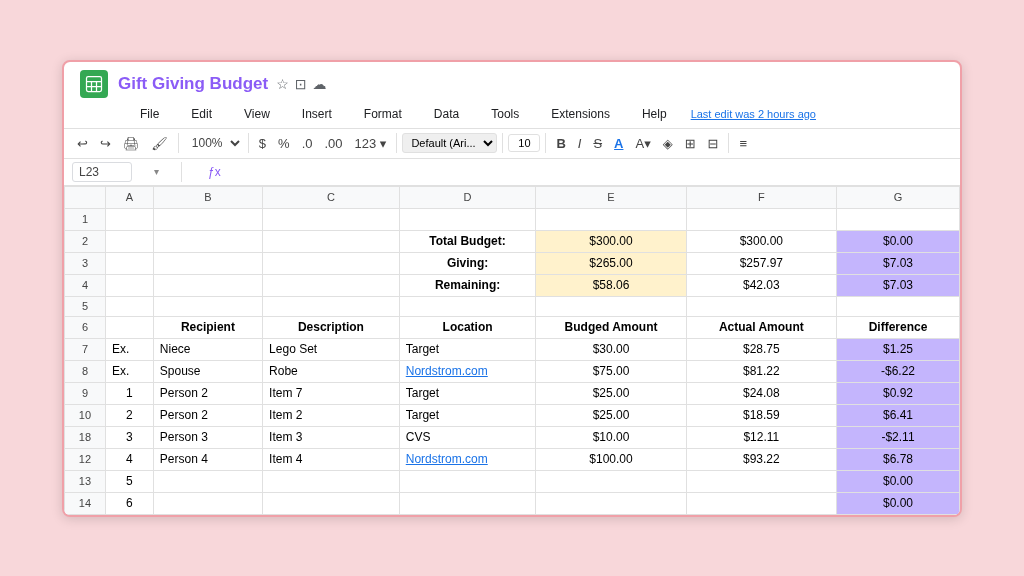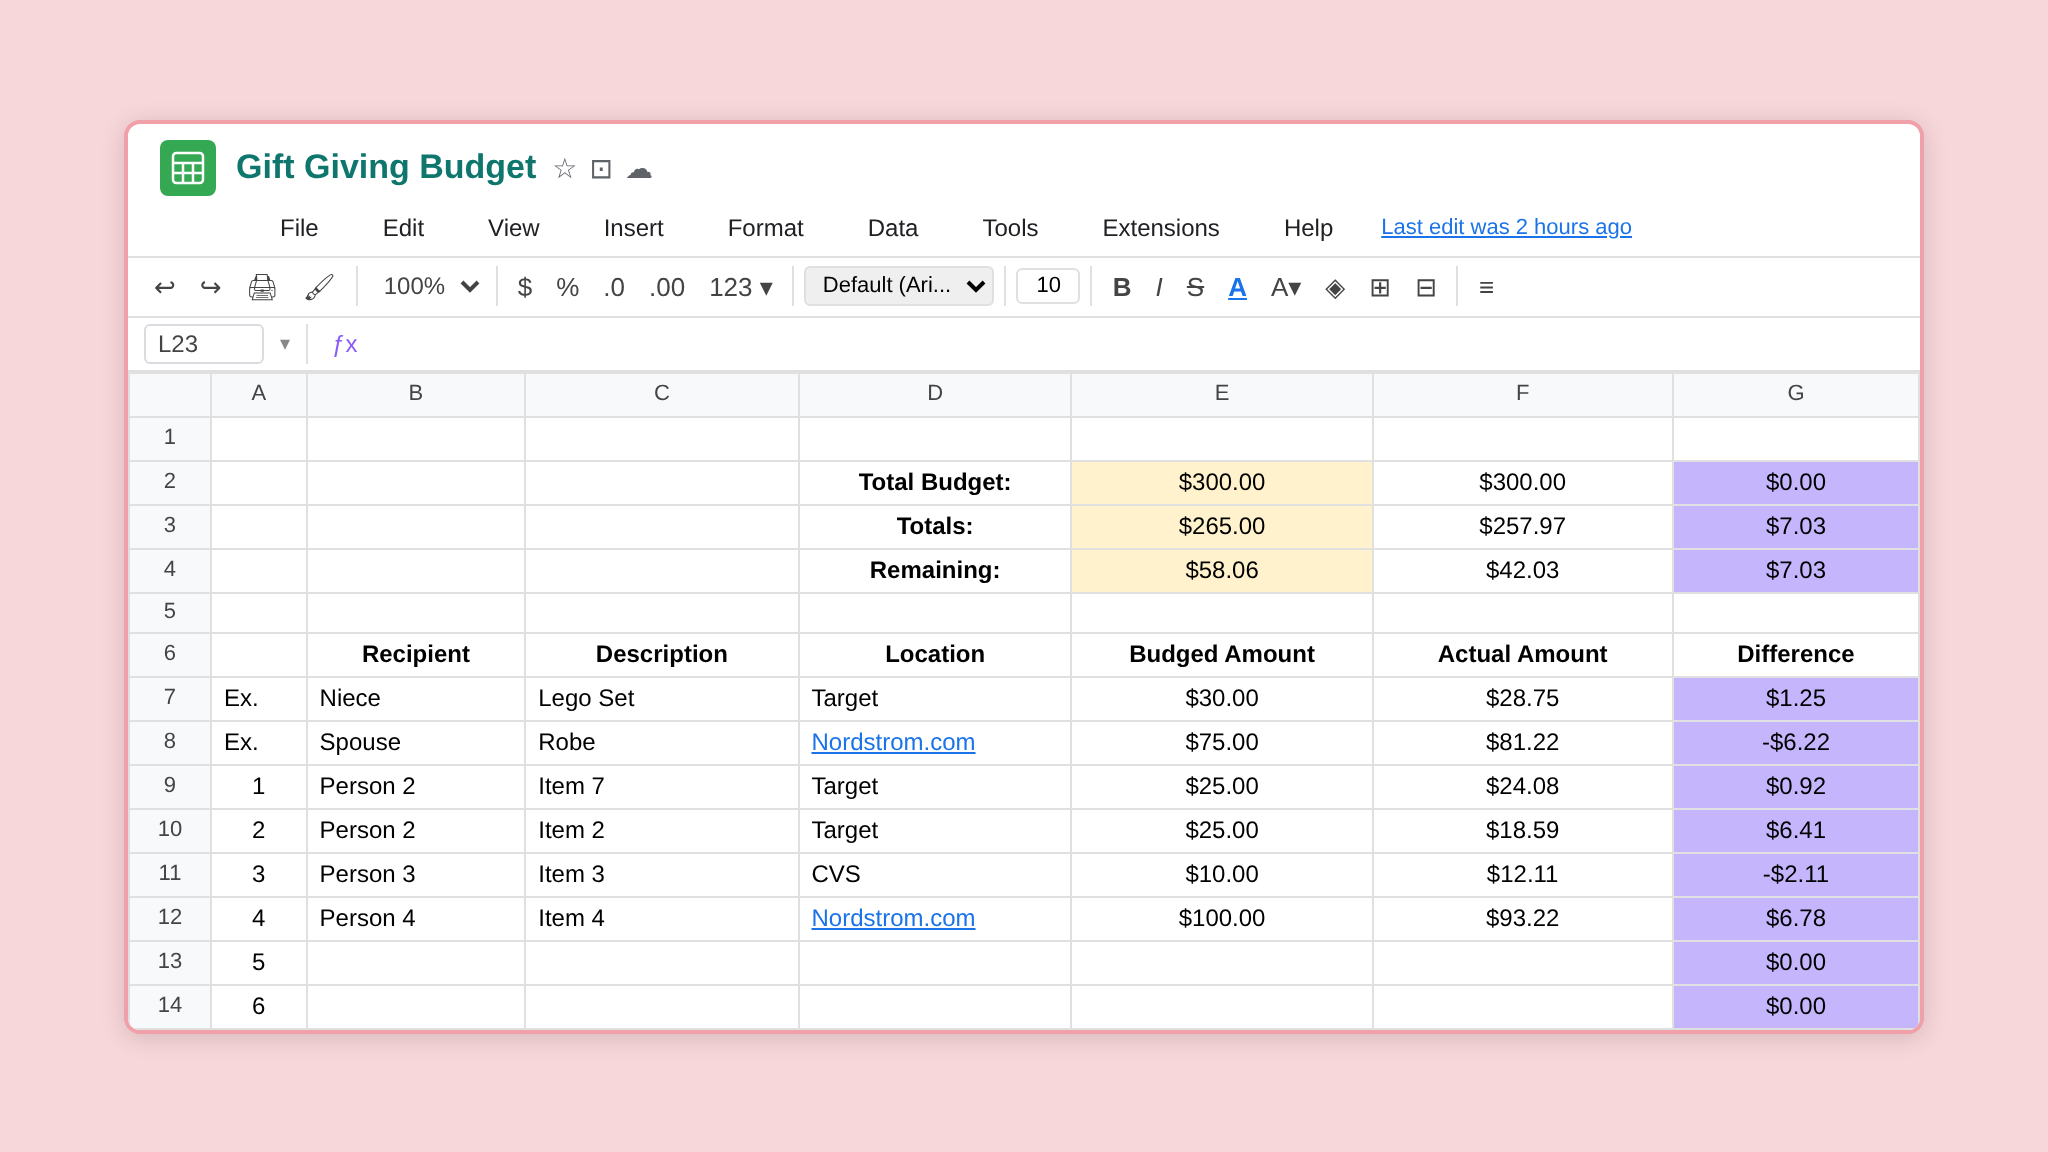--- a/index.html
+++ b/index.html
@@ -29,21 +29,21 @@
     }
     .sheet-icon {
       width: 28px; height: 28px;
       background: #34a853;
       border-radius: 4px;
       display: flex; align-items: center; justify-content: center;
       flex-shrink: 0;
     }
     .sheet-icon svg { width: 20px; height: 20px; }
     .title-area { display: flex; align-items: center; gap: 8px; }
-    .title-text { font-size: 17px; font-weight: 600; color: #0f766e; }
+    .title-text { font-size: 17px; font-weight: 600; color: #8b5cf6; }
     .title-icons { display: flex; gap: 6px; align-items: center; color: #5f6368; font-size: 14px; }
     
     .menu-bar {
       display: flex;
       align-items: center;
       padding: 2px 16px 4px 56px;
       gap: 4px;
       font-size: 12px;
       color: #202124;
     }
@@ -87,21 +87,21 @@
     .bold-btn { font-weight: bold; }
     .italic-btn { font-style: italic; }
     .strike-btn { text-decoration: line-through; }
     .underline-a { text-decoration: underline; color: #1a73e8; font-weight: bold; }
     
     .formula-bar {
       display: flex;
       align-items: center;
       padding: 3px 8px;
       border-bottom: 1px solid #e0e0e0;
-      gap: 8px;
+      gap: 22px;
     }
     .cell-ref { border: 1px solid #dadce0; padding: 2px 6px; border-radius: 3px; font-size: 12px; min-width: 60px; color: #444; }
     .formula-sep { width: 1px; height: 20px; background: #e0e0e0; }
     .formula-input { flex: 1; border: none; font-size: 12px; color: #444; outline: none; padding: 2px 6px; }
     
     .spreadsheet { overflow-x: auto; }
     table {
       border-collapse: collapse;
       width: 100%;
       font-size: 12px;
@@ -263,21 +263,21 @@
           <td class="cell-right bg-yellow">$300.00</td>
           <td class="cell-right">$300.00</td>
           <td class="cell-right bg-yellow-light">$0.00</td>
         </tr>
 
         <tr>
           <td class="row-header">3</td>
           <td></td>
           <td></td>
           <td></td>
-          <td class="cell-bold cell-right">Totals:</td>
+          <td class="cell-bold cell-right">Giving:</td>
           <td class="cell-right bg-yellow">$265.00</td>
           <td class="cell-right">$257.97</td>
           <td class="cell-right bg-yellow-light">$7.03</td>
         </tr>
 
         <tr>
           <td class="row-header">4</td>
           <td></td>
           <td></td>
           <td></td>
@@ -347,21 +347,21 @@
           <td class="cell-right">2</td>
           <td>Person 2</td>
           <td>Item 2</td>
           <td>Target</td>
           <td class="cell-right">$25.00</td>
           <td class="cell-right">$18.59</td>
           <td class="cell-right bg-yellow-light">$6.41</td>
         </tr>
 
         <tr>
-          <td class="row-header">11</td>
+          <td class="row-header">18</td>
           <td class="cell-right">3</td>
           <td>Person 3</td>
           <td>Item 3</td>
           <td>CVS</td>
           <td class="cell-right">$10.00</td>
           <td class="cell-right">$12.11</td>
           <td class="cell-right bg-yellow-light">-$2.11</td>
         </tr>
 
         <tr>

